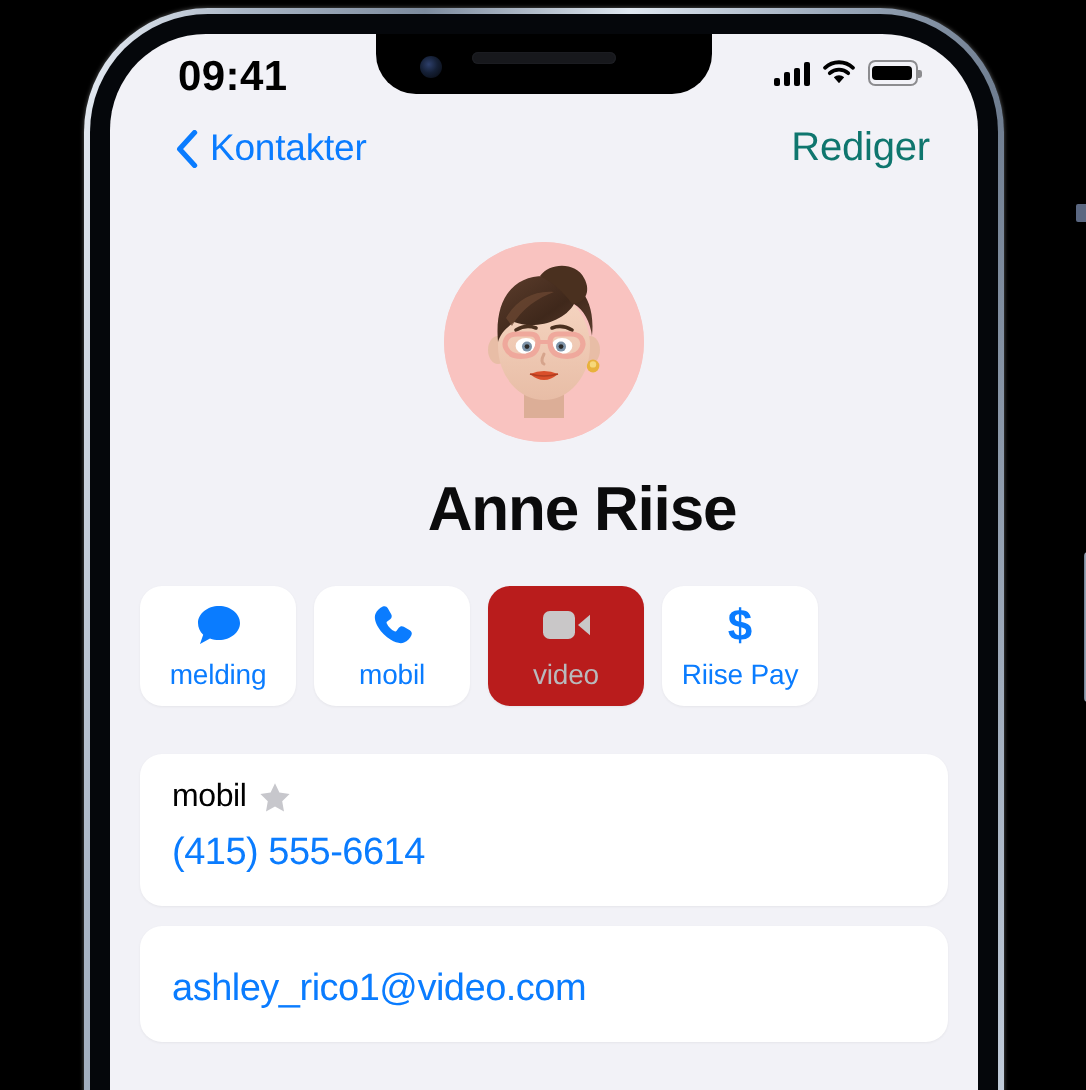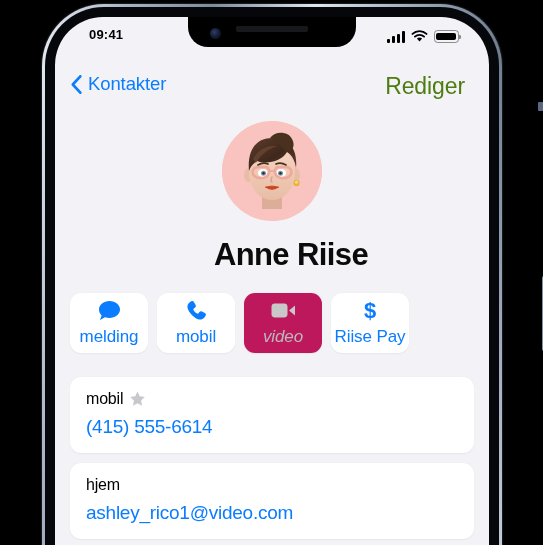--- a/index.html
+++ b/index.html
@@ -142,21 +142,21 @@
     top: 0;
     left: 0;
     right: 0;
     height: 44px;
     z-index: 30;
   }
   #status-time {
     position: absolute;
     left: 34px;
     top: 10px;
-    font-size: 13px;
+    font-size: 21px;
     font-weight: bold;
     color: #000000;
     letter-spacing: 0.2px;
   }
   #status-right {
     position: absolute;
     right: 30px;
     top: 13px;
     display: flex;
     align-items: center;
@@ -203,25 +203,24 @@
     width: 1.8px;
     height: 4.2px;
     background: rgba(0,0,0,0.42);
     border-radius: 0 1.2px 1.2px 0;
   }
 
   
   #nav-bar {
     position: absolute;
     top: 46px;
-    left: 0;
+    left: 17px;
     right: 0;
     height: 38px;
     z-index: 25;
-    margin-top: 10px;
   }
   #back-button {
     position: absolute;
     left: 16px;
     top: 0;
     display: flex;
     align-items: center;
     gap: 6px;
     cursor: pointer;
   }
@@ -232,22 +231,22 @@
   }
   #back-label {
     font-size: 18.5px;
     color: #0a7cff;
     letter-spacing: -0.1px;
   }
   #edit-button {
     position: absolute;
     right: 24px;
     top: 0;
-    font-size: 23px;
-    color: #4d7c0f;
+    font-size: 20px;
+    color: #0f766e;
     cursor: pointer;
     letter-spacing: -0.1px;
     text-align: right;
   }
 
   
   #contact-header {
     position: absolute;
     top: 104px;
     left: 0;
@@ -290,32 +289,31 @@
     border-radius: 11px;
     display: flex;
     flex-direction: column;
     align-items: center;
     justify-content: center;
     gap: 5px;
     cursor: pointer;
     box-shadow: 0 0.5px 1.5px rgba(0,0,0,0.055);
   }
   .action-btn.disabled {
-    background: #be185d;
+    background: #b91c1c;
     cursor: default;
-    font-style: italic;
   }
   .action-icon {
     height: 22px;
     display: flex;
     align-items: center;
     justify-content: center;
   }
   .action-label {
-    font-size: 17px;
+    font-size: 14px;
     color: #0a7cff;
     letter-spacing: -0.1px;
   }
   .action-btn.disabled .action-label { color: #b9b9bc; }
 
   
   #details {
     position: absolute;
     top: 360px;
     left: 15px;
@@ -508,22 +506,19 @@
         <div class="detail-label-row">
           <span class="detail-label">mobil</span>
           <svg class="favorite-star" width="17" height="16" viewBox="0 0 17 16">
             <path d="M8.5 0.6 L10.7 5.3 L15.8 6 L12.1 9.6 L13 14.7 L8.5 12.3 L4 14.7 L4.9 9.6 L1.2 6 L6.3 5.3 Z" fill="#c7c7cc"></path>
           </svg>
         </div>
         <div class="detail-value">(415) 555-6614</div>
       </div>
 
       <div class="detail-card">
-        <div class="detail-label-row">
-          <span class="detail-label">hjem</span>
-        </div>
         <div class="detail-value">ashley_rico1@video.com</div>
       </div>
 
     </div>
 
   </div>
 </div>
 
 </body></html>

